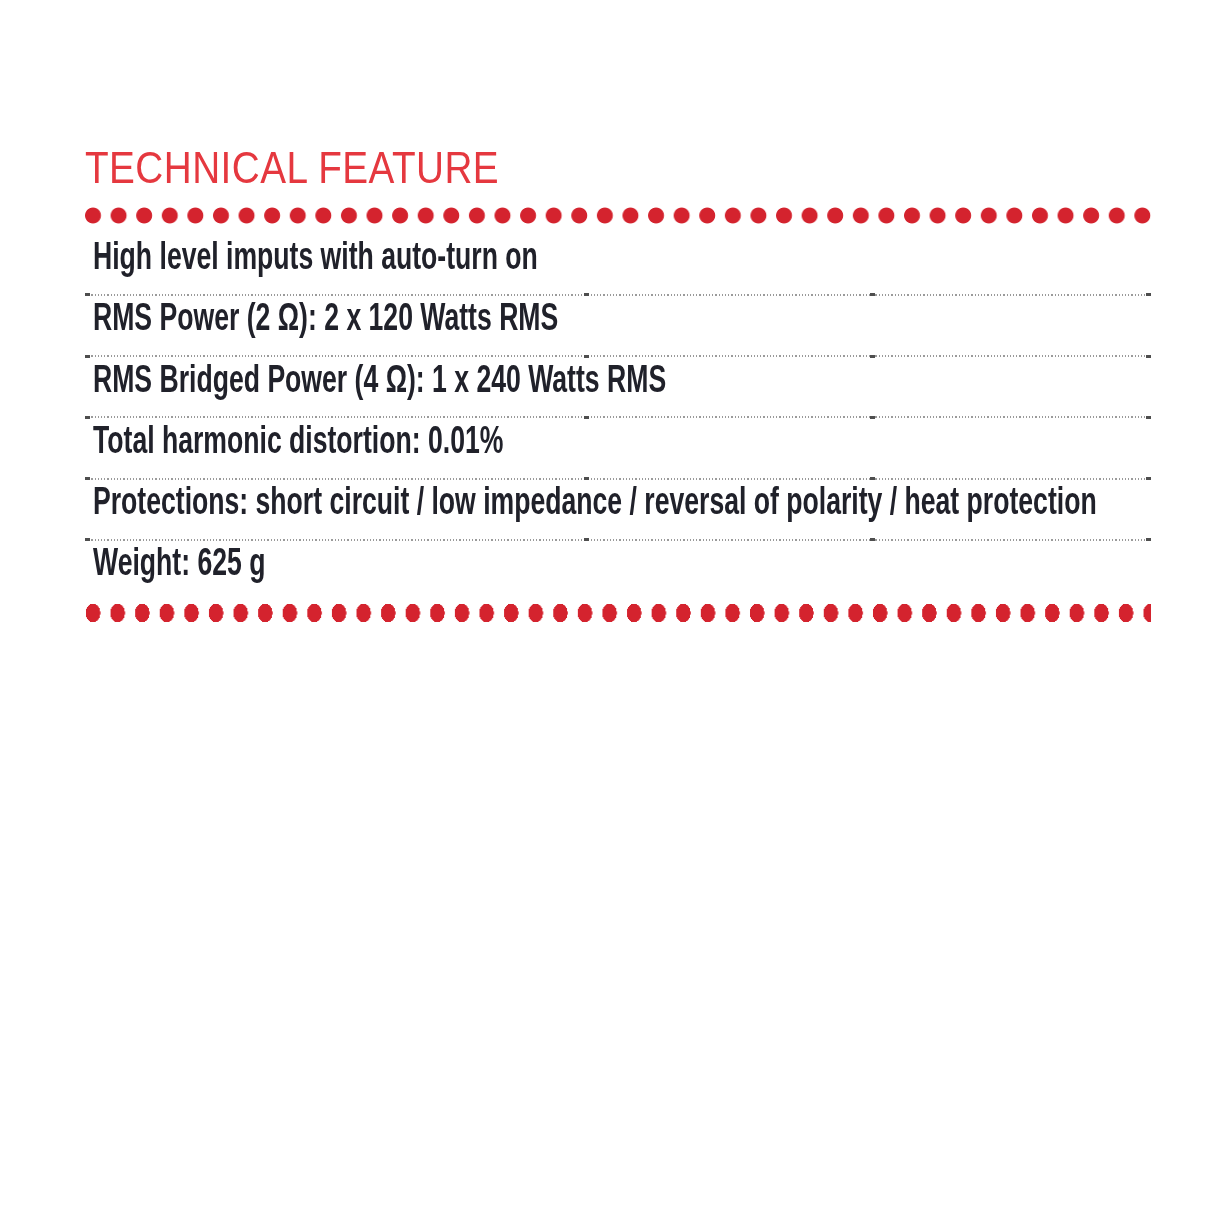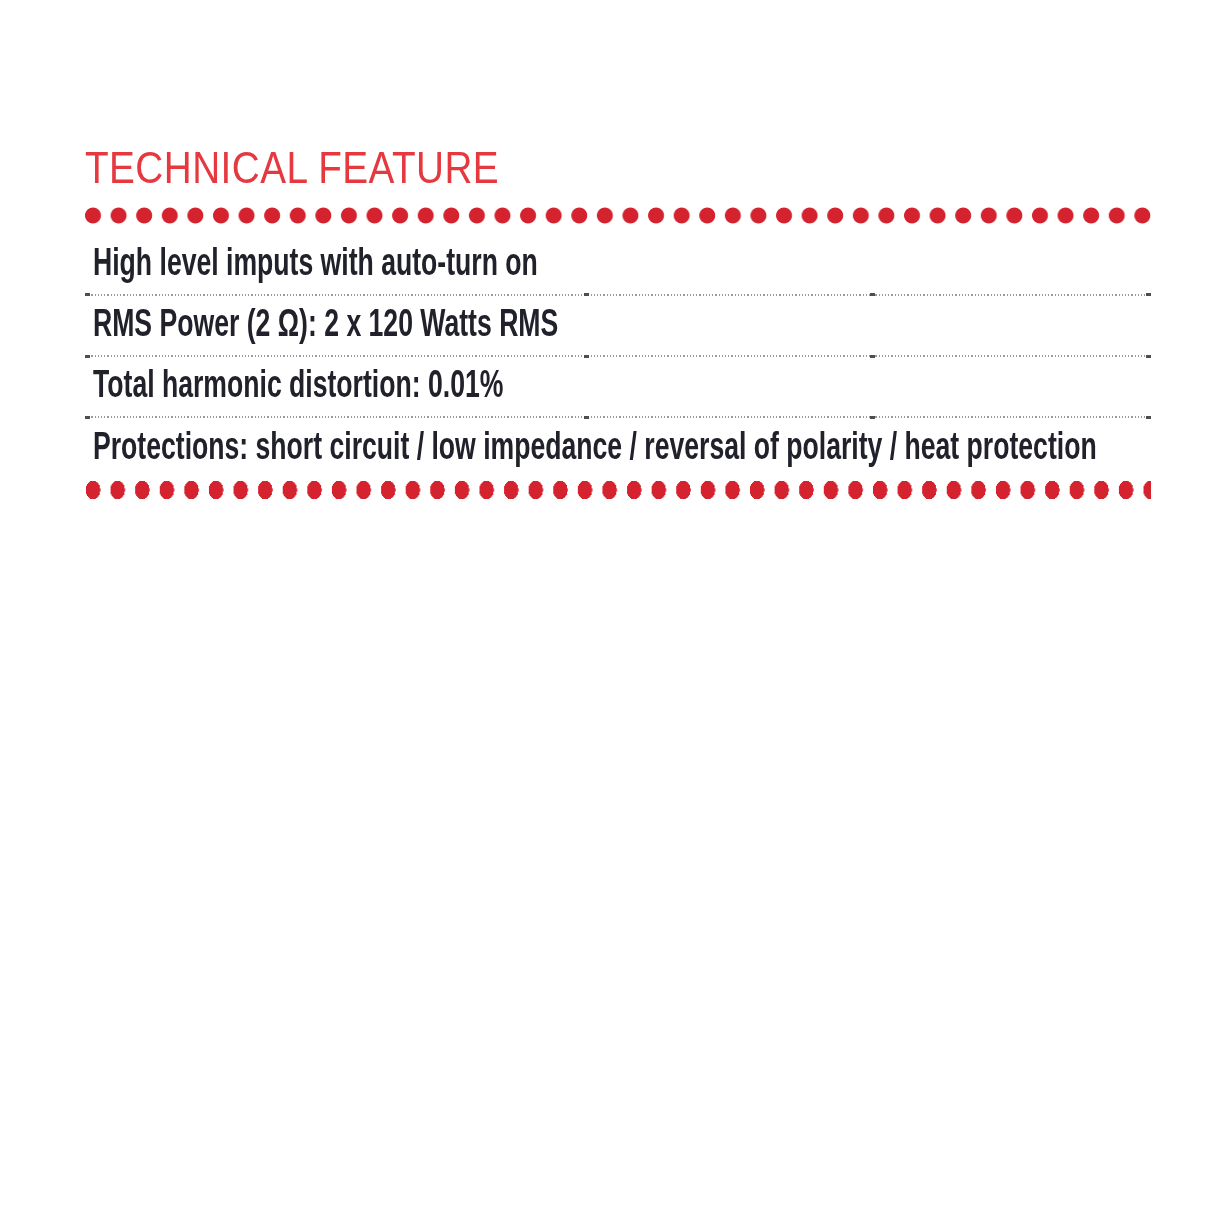--- a/index.html
+++ b/index.html
@@ -23,21 +23,21 @@
     background:radial-gradient(circle at 8px 8.5px,#d4232e 7.5px,rgba(212,35,46,0) 8.4px) 0 0/25.6px 17px repeat-x;
   }
   .dots-row.bottom{
     margin-top:0;height:20px;
     background:radial-gradient(7.5px 9.5px at 8px 10px,#d4232e 96%,rgba(212,35,46,0) 100%) 0 0/24.6px 20px repeat-x;
   }
 
   .rows{margin-top:11px;}
   .row{
     position:relative;height:61.3px;box-sizing:border-box;
-    display:flex;align-items:center;padding:0 0 7px 8px;
+    display:flex;padding:0 0 7px 8px;
   }
   .row-text{
     font-size:38px;font-weight:bold;color:#20212a;
     white-space:nowrap;display:inline-block;
     transform:scaleX(.70);transform-origin:left center;
   }
   .row:not(:last-child)::after{
     content:"";position:absolute;left:0;bottom:0;width:100%;height:3px;
     background:
       linear-gradient(#4e4e4e,#4e4e4e) 0 50%/5px 3px no-repeat,
@@ -58,23 +58,29 @@
     <div class="dots-row top"></div>
 
     <div class="rows">
       <div class="row">
         <span class="row-text">High level imputs with auto-turn on</span>
       </div>
       <div class="row">
         <span class="row-text">RMS Power (2 Ω): 2 x 120 Watts RMS</span>
       </div>
       <div class="row">
+        <span class="row-text">RMS Bridged Power (4 Ω): 1 x 240 Watts RMS</span>
+      </div>
+      <div class="row">
         <span class="row-text">Total harmonic distortion: 0.01%</span>
       </div>
       <div class="row">
         <span class="row-text">Protections: short circuit / low impedance / reversal of polarity / heat protection</span>
+      </div>
+      <div class="row">
+        <span class="row-text">Weight: 625 g</span>
       </div>
     </div>
 
     <div class="dots-row bottom"></div>
 
   </div>
 </div>
 
 </body></html>

